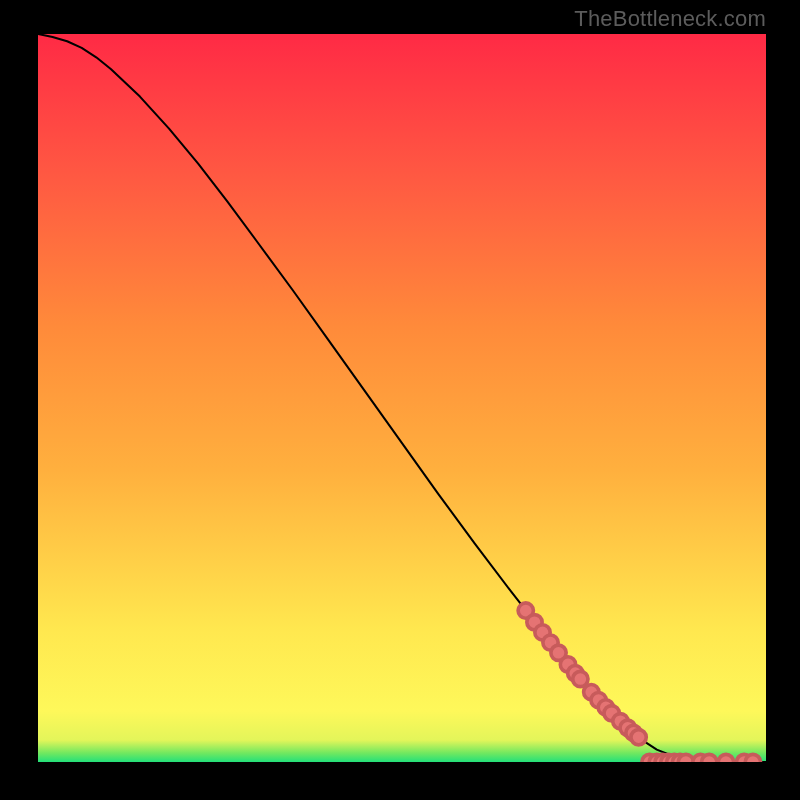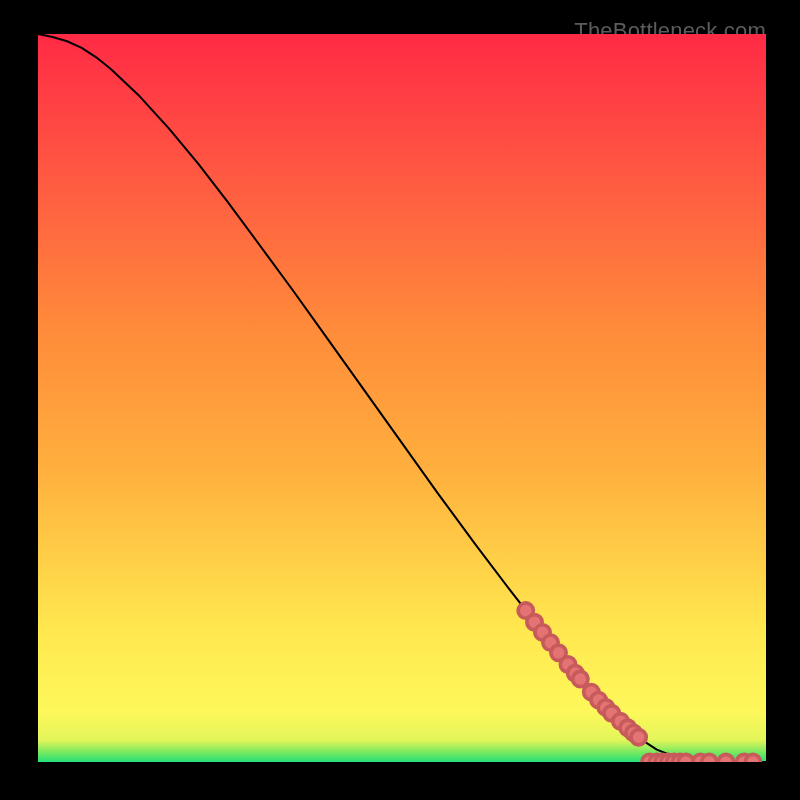--- a/index.html
+++ b/index.html
@@ -36,21 +36,21 @@
   .dot {
     fill: #e57373;
     
     stroke: #c75b5b;
     stroke-width: 0.5;
   }
 </style>
 </head>
 <body>
 
-<div class="attribution" style="right: 34px; top: 18px;">TheBottleneck.com</div>
+<div class="attribution" style="right: 34px; top: 6px;">TheBottleneck.com</div>
 
 <div class="plot" style="left: 38px; top: 34px; width: 728px; height: 728px;">
   <div class="gradient" style="background: linear-gradient(to top, rgb(35, 224, 122) 0%, rgb(111, 232, 96) 1.2%, rgb(227, 245, 90) 3%, rgb(254, 248, 90) 7%, rgb(255, 232, 79) 18%, rgb(255, 176, 62) 40%, rgb(255, 138, 58) 60%, rgb(255, 90, 66) 80%, rgb(255, 42, 69) 100%);"></div>
   <svg class="curve" viewBox="0 0 100 100" preserveAspectRatio="none">
     <path fill="none" stroke="#000" stroke-width="0.28" stroke-linecap="round" stroke-linejoin="round" d="M0.000 0.000 L2.000 0.400 L4.000 1.000 L6.000 1.900 L8.000 3.200 L10.000 4.800 L14.000 8.600 L18.000 13.000 L22.000 17.800 L26.000 23.000 L30.000 28.400 L35.000 35.200 L40.000 42.200 L45.000 49.200 L50.000 56.200 L55.000 63.200 L60.000 70.000 L65.000 76.600 L70.000 83.000 L75.000 89.000 L80.000 94.400 L83.000 97.000 L85.000 98.300 L87.000 99.100 L89.000 99.600 L91.000 99.800 L93.000 99.900 L95.000 99.950 L97.000 99.980 L100.000 100.000"></path>
   </svg>
   <svg class="dots" viewBox="0 0 100 100" preserveAspectRatio="none">
       <circle class="dot" cx="67.000" cy="79.200" r="1.05"></circle>
       <circle class="dot" cx="68.200" cy="80.800" r="1.05"></circle>
       <circle class="dot" cx="69.300" cy="82.200" r="1.05"></circle>

